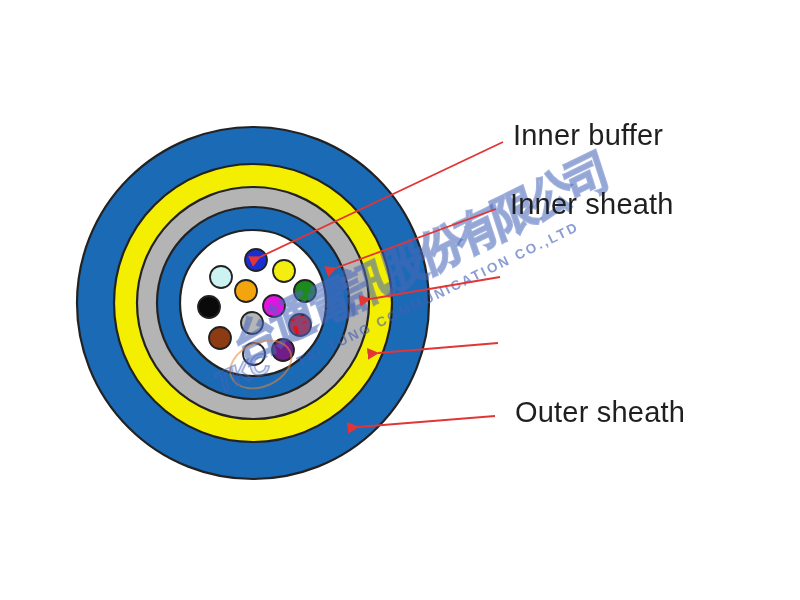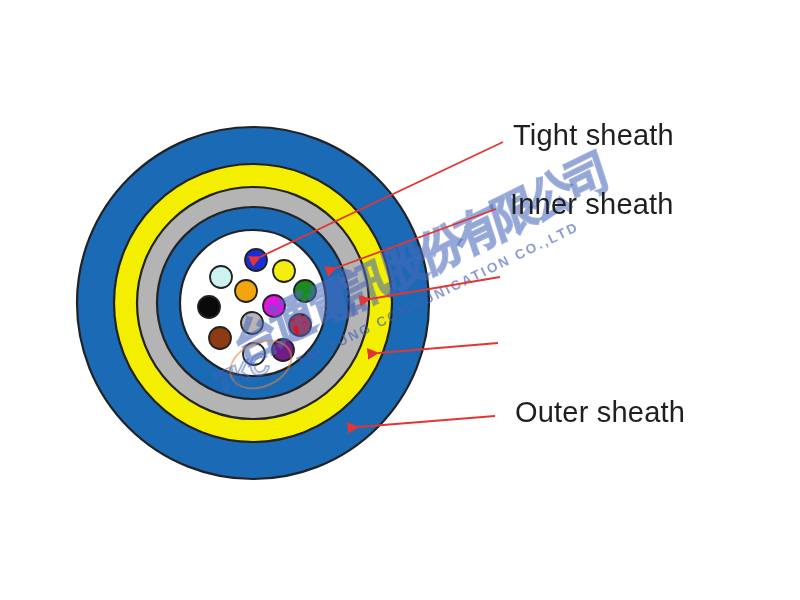--- a/index.html
+++ b/index.html
@@ -86,17 +86,17 @@
           <path d="M0,5 L10,0 L10,10 z" fill="#e23535"></path>
         </marker>
       </defs>
       <line x1="260" y1="257" x2="503" y2="142" stroke="#e23535" stroke-width="1.8" marker-start="url(#arrowhead)"></line>
       <line x1="336" y1="268" x2="496" y2="209" stroke="#e23535" stroke-width="1.8" marker-start="url(#arrowhead)"></line>
       <line x1="370" y1="299" x2="500" y2="277" stroke="#e23535" stroke-width="1.8" marker-start="url(#arrowhead)"></line>
       <line x1="378" y1="353" x2="498" y2="343" stroke="#e23535" stroke-width="1.8" marker-start="url(#arrowhead)"></line>
       <line x1="358" y1="427" x2="495" y2="416" stroke="#e23535" stroke-width="1.8" marker-start="url(#arrowhead)"></line>
     </svg>
   <div id="labels">
-      <div class="part-label" style="left: 513px; top: 136px; color: rgb(31, 31, 31);">Tight sheath</div>
+      <div class="part-label" style="left: 513px; top: 136px; color: rgb(31, 31, 31);">Inner buffer</div>
       <div class="part-label" style="left: 510px; top: 205px; color: rgb(31, 31, 31);">Inner sheath</div>
       <div class="part-label" style="left: 515px; top: 413px; color: rgb(31, 31, 31);">Outer sheath</div>
     </div>
 </div>
 
 </body></html>

